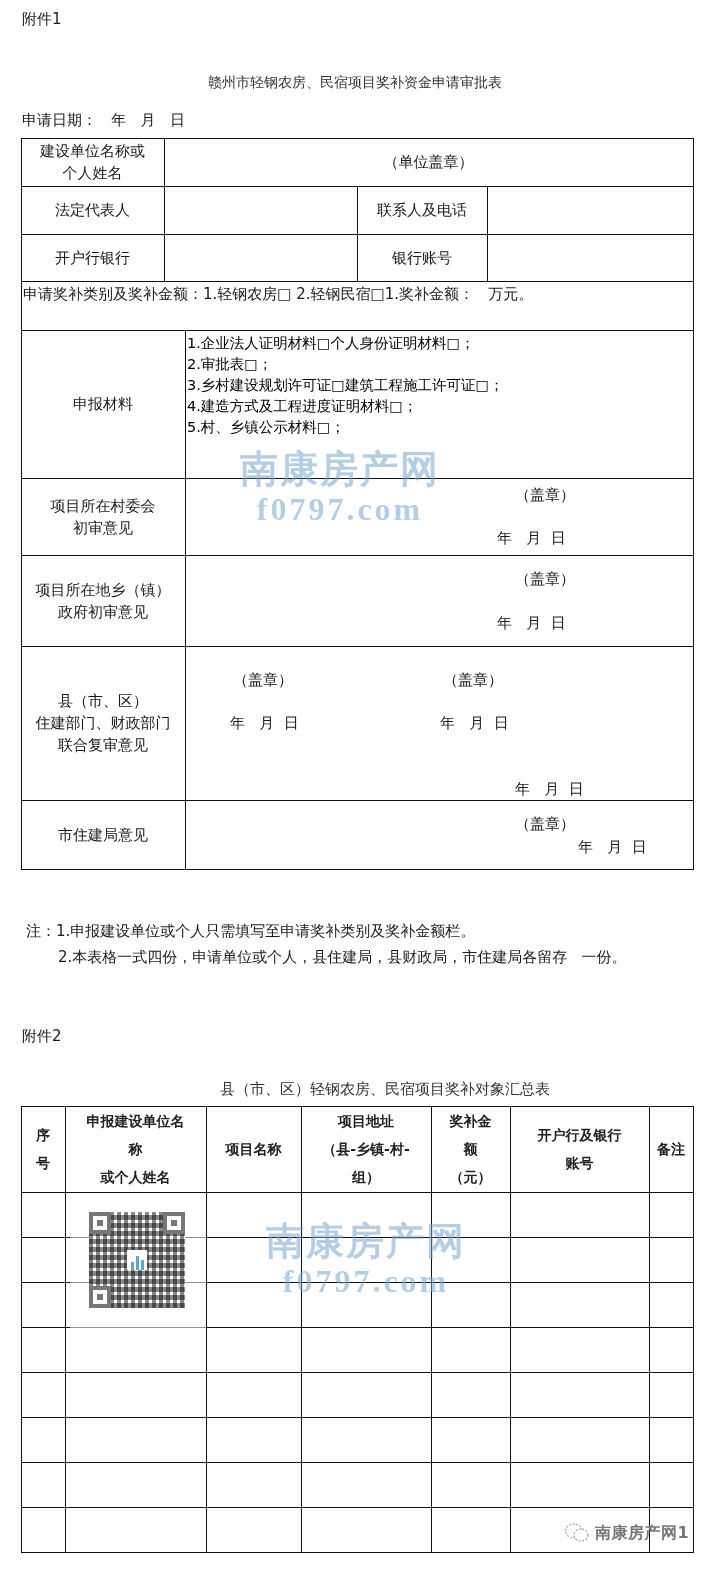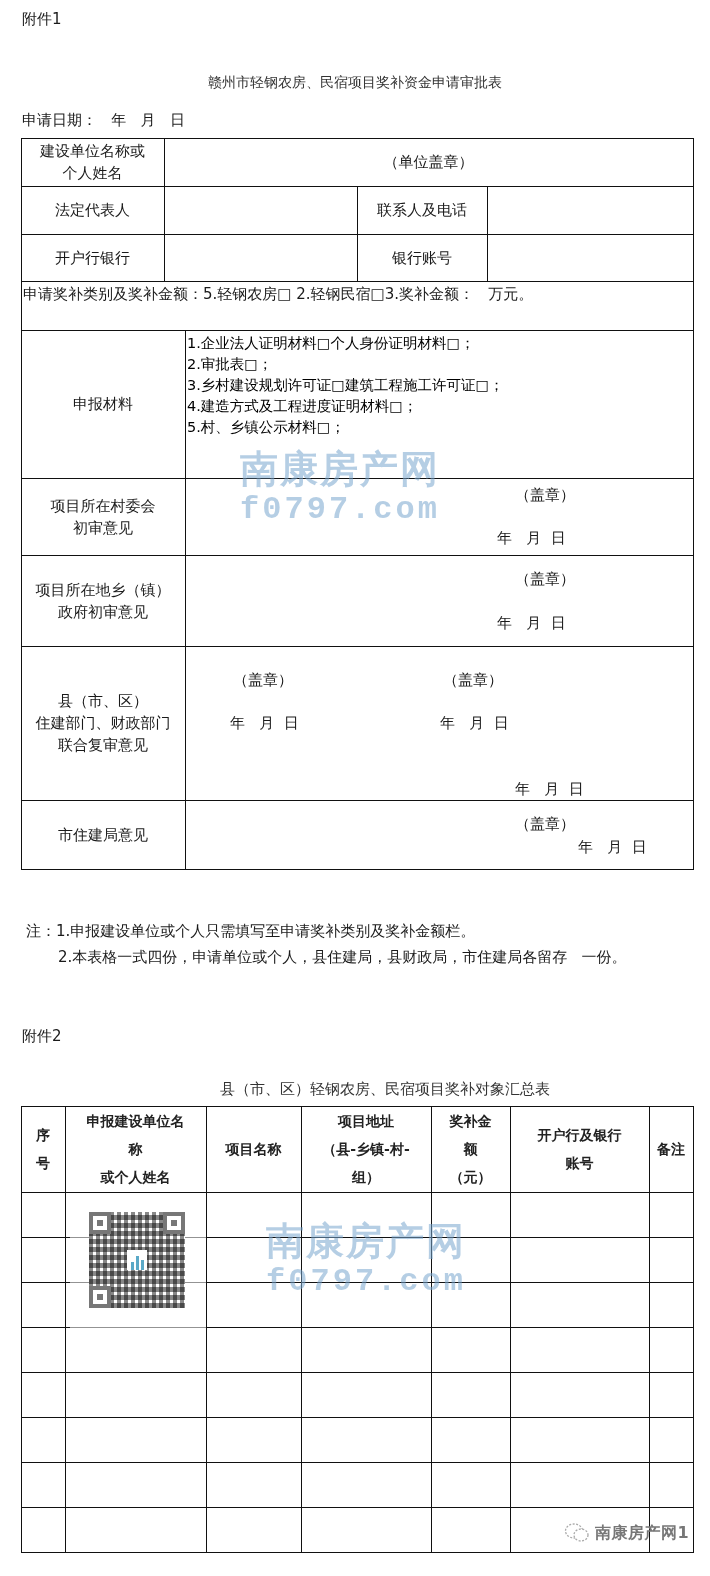--- a/index.html
+++ b/index.html
@@ -7,21 +7,21 @@
          font-family: "DejaVu Sans", "Liberation Sans", sans-serif; color: #1a1a1a; }
   .abs { position: absolute; }
   .t14 { font-size: 14px; }
   .t15 { font-size: 15px; }
   .hl { position: absolute; background: #111; height: 1.4px; }
   .vl { position: absolute; background: #111; width: 1.4px; }
   .cc { position: absolute; display: flex; align-items: center; justify-content: center; text-align: center; line-height: 22px; font-size: 15px; }
   .serif { font-family: "DejaVu Serif", "Liberation Serif", serif; font-weight: bold; font-size: 14px; line-height: 28px; color: #222; }
   .watermark { position: absolute; color: rgba(120,165,205,0.55); font-weight: bold; text-align: center; pointer-events: none; }
   .wm-cn { font-size: 38px; letter-spacing: 2px; }
-  .wm-en { font-size: 32px; letter-spacing: 3px; font-family: Liberation Mono, monospace; }
+  .wm-en { font-size: 32px; letter-spacing: 3px; font-family: Liberation Serif, serif; }
   .mats div { font-size: 14.5px; line-height: 21px; white-space: nowrap; }
   .qr { position: absolute; width: 96px; height: 96px; background:
         repeating-linear-gradient(90deg, #888 0 4px, #fff 4px 7px),
         repeating-linear-gradient(0deg, #888 0 5px, #fff 5px 8px);
         background-blend-mode: multiply; }
   .qr .finder { position: absolute; width: 22px; height: 22px; border: 4px solid #777; box-sizing: border-box; background: #fff; }
   .qr .finder::after { content: ""; position: absolute; left: 4px; top: 4px; width: 6px; height: 6px; background: #777; }
   .qr .logo { position: absolute; left: 38px; top: 38px; width: 20px; height: 20px; background: #fff; display:flex; align-items:flex-end; justify-content:center; gap:2px; }
   .qr .logo span { width: 3px; background: #5aa9c7; }
 </style>
@@ -61,21 +61,21 @@
   <div class="cc" style="left:21px;width:143px;top:186px;height:48px;">法定代表人</div>
   <div class="cc" style="left:164px;width:193px;top:186px;height:48px;"></div>
   <div class="cc" style="left:357px;width:130px;top:186px;height:48px;">联系人及电话</div>
   <div class="cc" style="left:487px;width:206px;top:186px;height:48px;"></div>
 
   <div class="cc" style="left:21px;width:143px;top:234px;height:47px;">开户行银行</div>
   <div class="cc" style="left:164px;width:193px;top:234px;height:47px;"></div>
   <div class="cc" style="left:357px;width:130px;top:234px;height:47px;">银行账号</div>
   <div class="cc" style="left:487px;width:206px;top:234px;height:47px;"></div>
 
-  <div class="abs t15" style="left:23px;top:285px;white-space:pre;">申请奖补类别及奖补金额：5.轻钢农房□ 2.轻钢民宿□3.奖补金额：   万元。</div>
+  <div class="abs t15" style="left:23px;top:285px;white-space:pre;">申请奖补类别及奖补金额：1.轻钢农房□ 2.轻钢民宿□1.奖补金额：   万元。</div>
 
   <div class="cc" style="left:21px;width:164px;top:330px;height:148px;">申报材料</div>
   <div class="abs mats" style="left:187px;top:333px;color:#000000;">
     <div>1.企业法人证明材料□个人身份证明材料□；</div>
     <div>2.审批表□；</div>
     <div>3.乡村建设规划许可证□建筑工程施工许可证□；</div>
     <div>4.建造方式及工程进度证明材料□；</div>
     <div>5.村、乡镇公示材料□；</div>
   </div>
 

